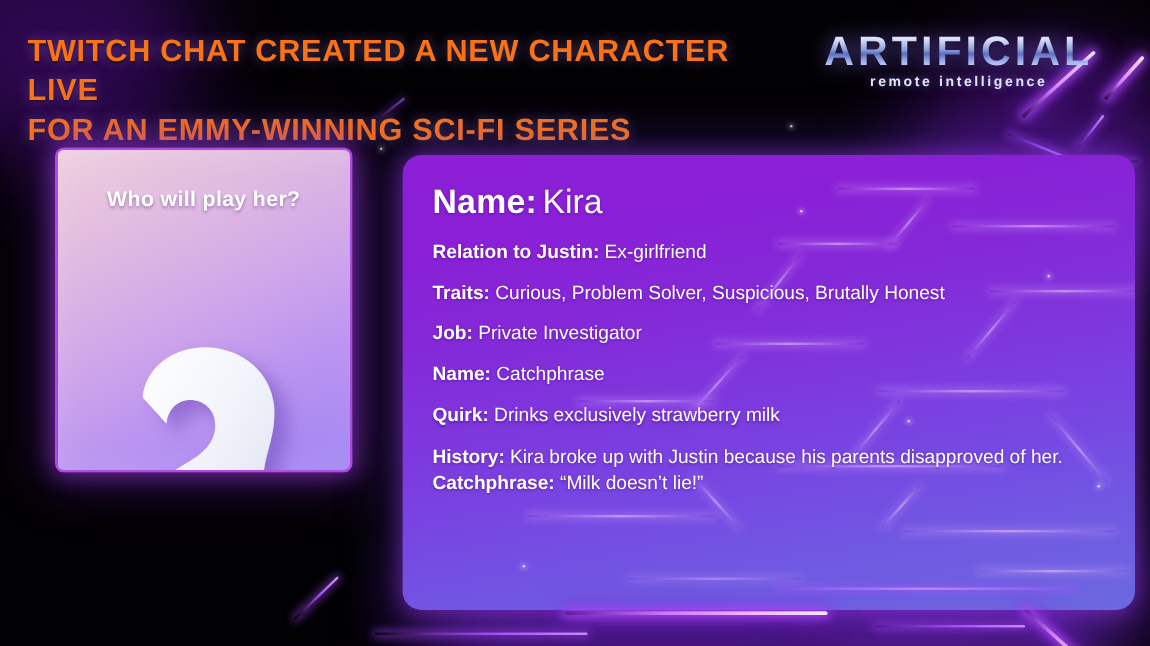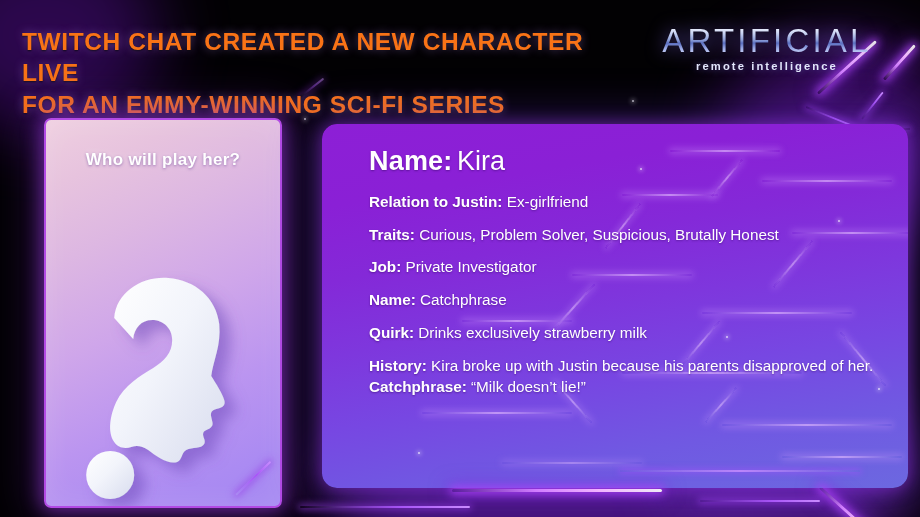--- a/index.html
+++ b/index.html
@@ -65,21 +65,21 @@
   }
 
   .logo-wrap {
     position:absolute;
     right:18px; top:24px;
     width:270px;
     text-align:center;
   }
   .logo-main {
     font-size:33px;
-    font-weight:400;
+    font-weight:700;
     letter-spacing:3.2px;
     line-height:1;
     background:linear-gradient(180deg,#ffffff 0%, #cfd8f5 26%, #8ea0d8 48%, #5a6ec0 58%, #9aa9e6 74%, #e8edff 100%);
     -webkit-background-clip:text;
     background-clip:text;
     color:transparent;
     filter:drop-shadow(0 0 9px rgba(140,110,255,.65));
   }
   .logo-sub {
     margin-top:3px;
@@ -87,21 +87,21 @@
     font-weight:600;
     letter-spacing:2.1px;
     color:#e3e7fb;
     text-shadow:0 0 7px rgba(150,130,255,.6);
   }
 
   
   .portrait-card {
     position:absolute;
     left:44px; top:118px;
-    width:238px; height:390px;
+    width:238px; height:260px;
     border-radius:7px;
     border:2.5px solid #b24ae4;
     background:linear-gradient(155deg,
         #efcfe0 0%, #e7c3de 14%, #ddb7e2 30%,
         #cfa6ea 50%, #bb95f0 70%, #ab8bf2 88%, #a487f2 100%);
     box-shadow:0 0 18px 3px rgba(160,60,230,.55),
                0 0 46px 10px rgba(120,40,200,.32),
                inset 0 0 30px rgba(255,255,255,.12);
     overflow:hidden;
   }
@@ -160,21 +160,20 @@
     width:2px; height:2px;
     border-radius:50%;
     background:rgba(255,255,255,.75);
     box-shadow:0 0 4px 1px rgba(255,255,255,.5);
   }
 
   .info-body {
     position:absolute;
     left:24px; top:22px; right:20px;
     z-index:3;
-    margin-left:23px;
   }
 
   .row { margin-bottom:11px; color:#ffffff; }
   .row .lbl {
     font-weight:700;
     text-shadow:0 1px 2px rgba(60,10,110,.55);
   }
   .row .val {
     font-weight:400;
     text-shadow:0 1px 2px rgba(60,10,110,.5);

